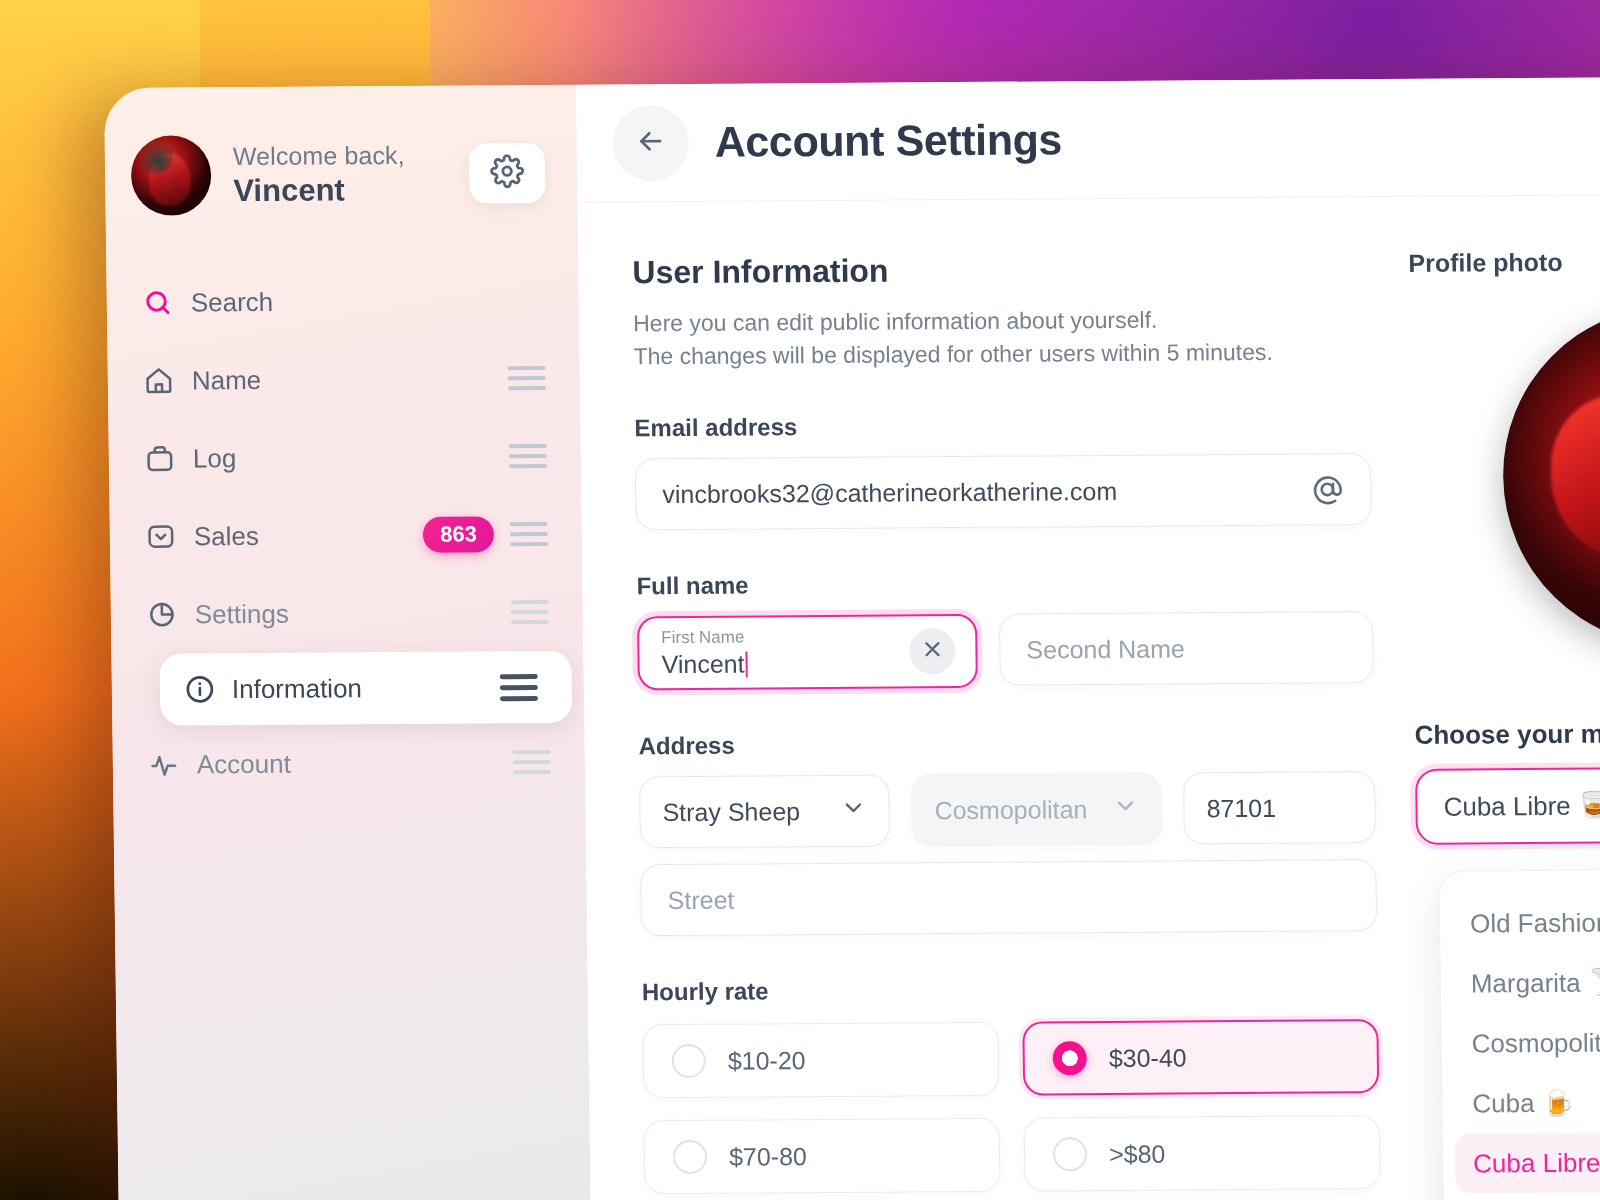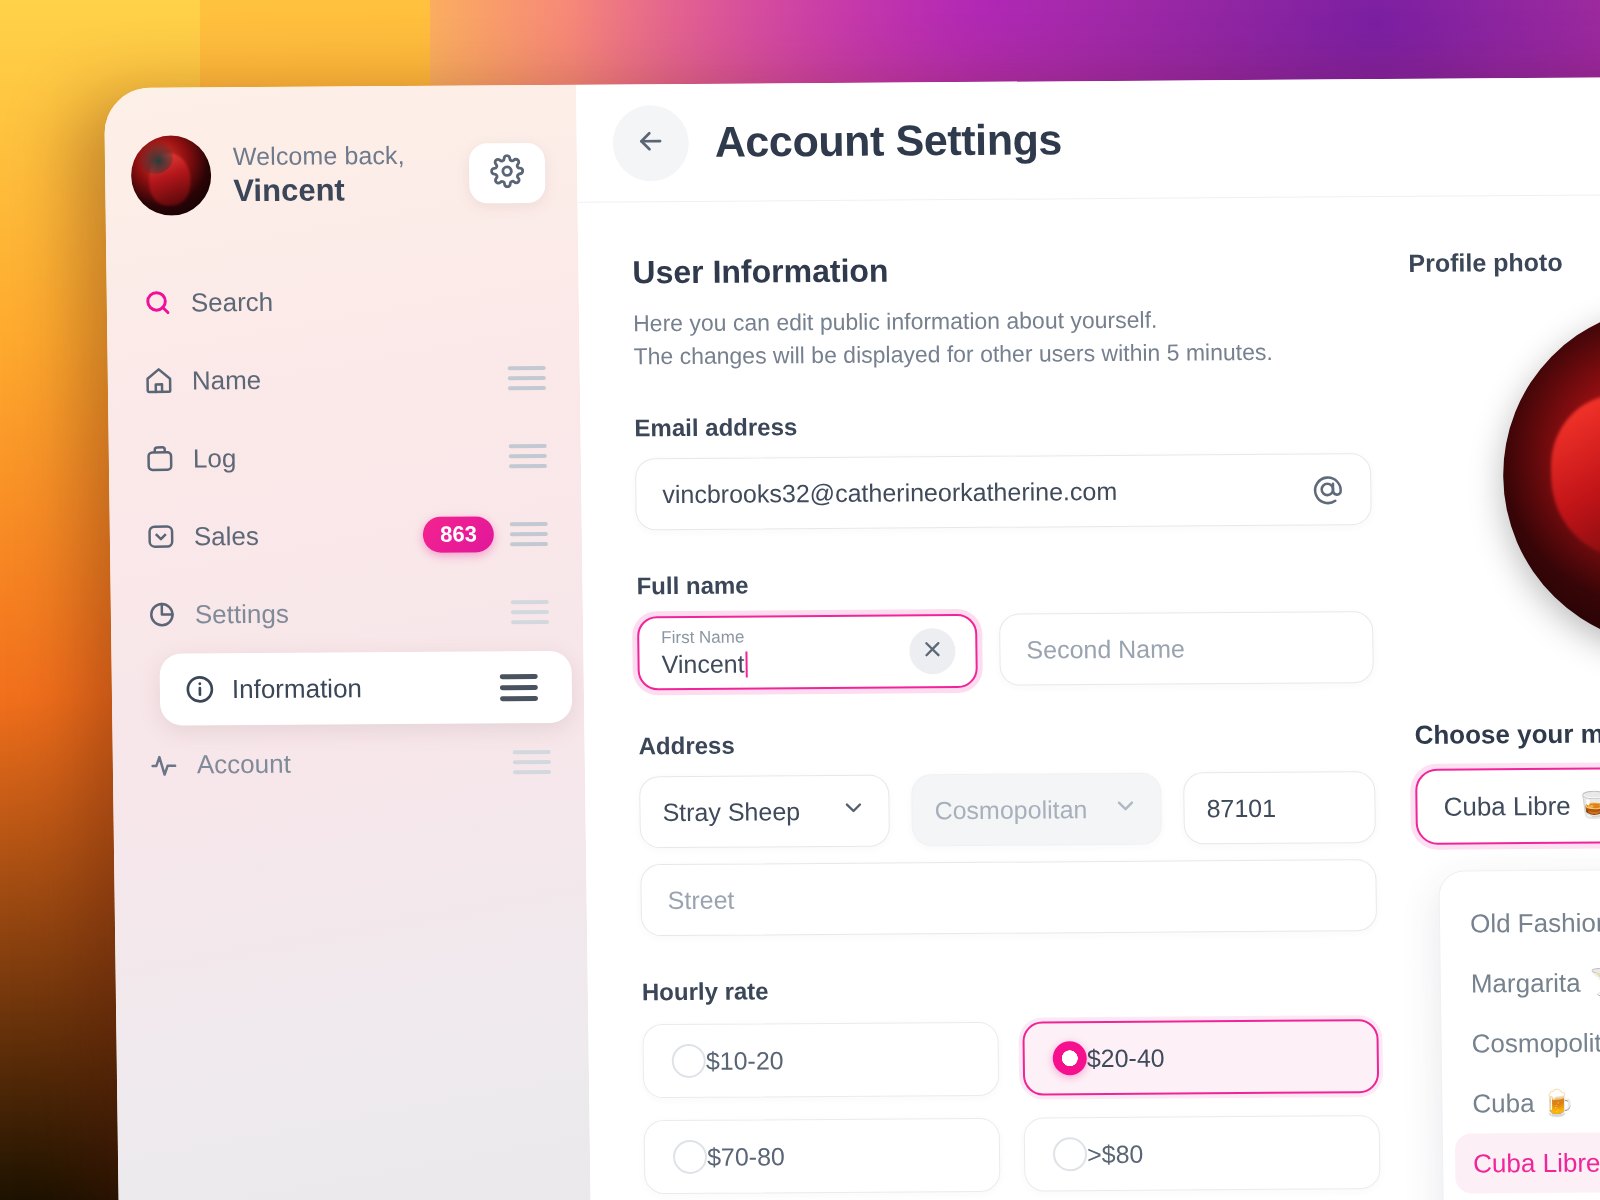--- a/index.html
+++ b/index.html
@@ -156,21 +156,21 @@
   .addr-row .a2 { flex:0 0 250px; }
   .addr-row .a3 { flex:1; }
 
   .radio-grid { display:grid; grid-template-columns:1fr 1fr; gap:22px 24px; margin-top:18px; }
   .radio {
     height:74px; border:1px solid #e9ebee; border-radius:20px; display:flex; align-items:center;
     padding:0 28px; font-size:25px; color:#5a6576; background:#fff;
     box-shadow:0 2px 8px rgba(60,60,90,.03);
   }
   .radio .dot { width:34px; height:34px; border-radius:50%; border:2px solid #dfe3e8; flex:0 0 34px; }
-  .radio .rlbl { }
+  .radio .rlbl { margin-left:22px; }
   .radio.sel-on {
     border:2px solid #ef2596; background:#fdf1f7; color:#3f4a5a;
     box-shadow:0 0 0 4px rgba(240,37,154,.10);
   }
   .radio.sel-on .dot {
     border:none; background: radial-gradient(circle, #fff 0 32%, #f5118e 34% 100%);
     box-shadow:0 2px 8px rgba(240,17,142,.35);
   }
 
   
@@ -436,21 +436,21 @@
 
         <div class="grp">
           <div class="fld-label">Hourly rate</div>
           <div class="radio-grid">
             <div class="radio">
               <span class="dot"></span>
               <span class="rlbl">$10-20</span>
             </div>
             <div class="radio sel-on">
               <span class="dot"></span>
-              <span class="rlbl">$20-40</span>
+              <span class="rlbl">$30-40</span>
             </div>
             <div class="radio">
               <span class="dot"></span>
               <span class="rlbl">$70-80</span>
             </div>
             <div class="radio">
               <span class="dot"></span>
               <span class="rlbl">&gt;$80</span>
             </div>
           </div>

